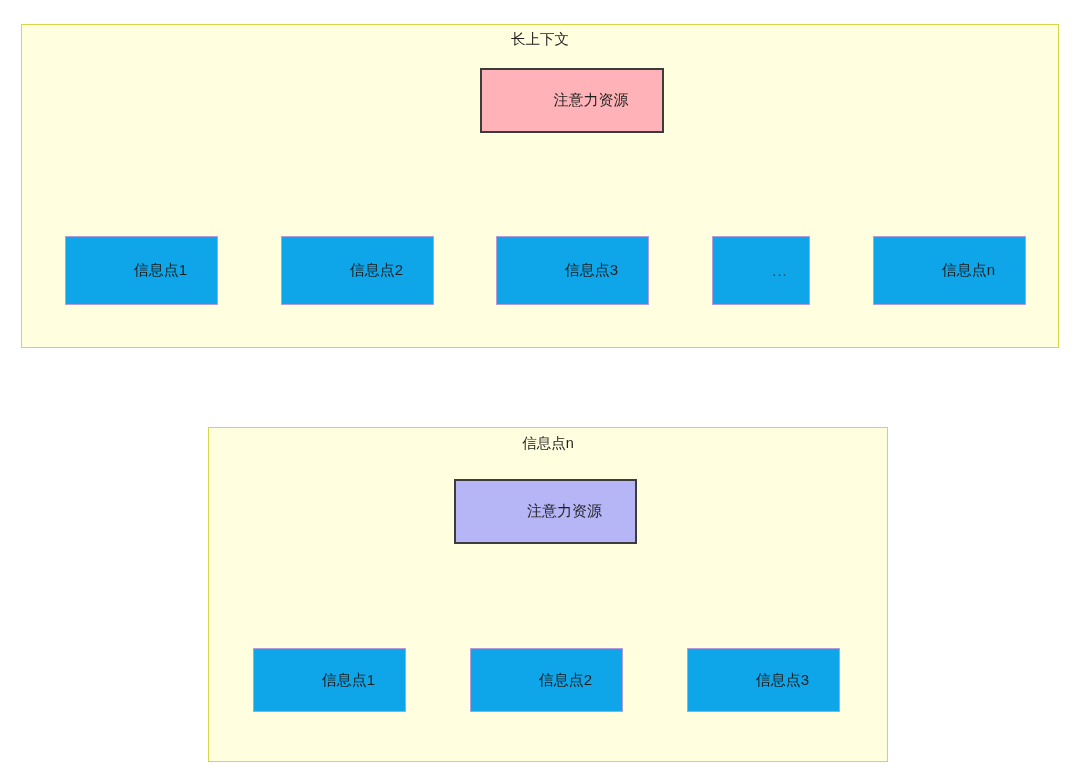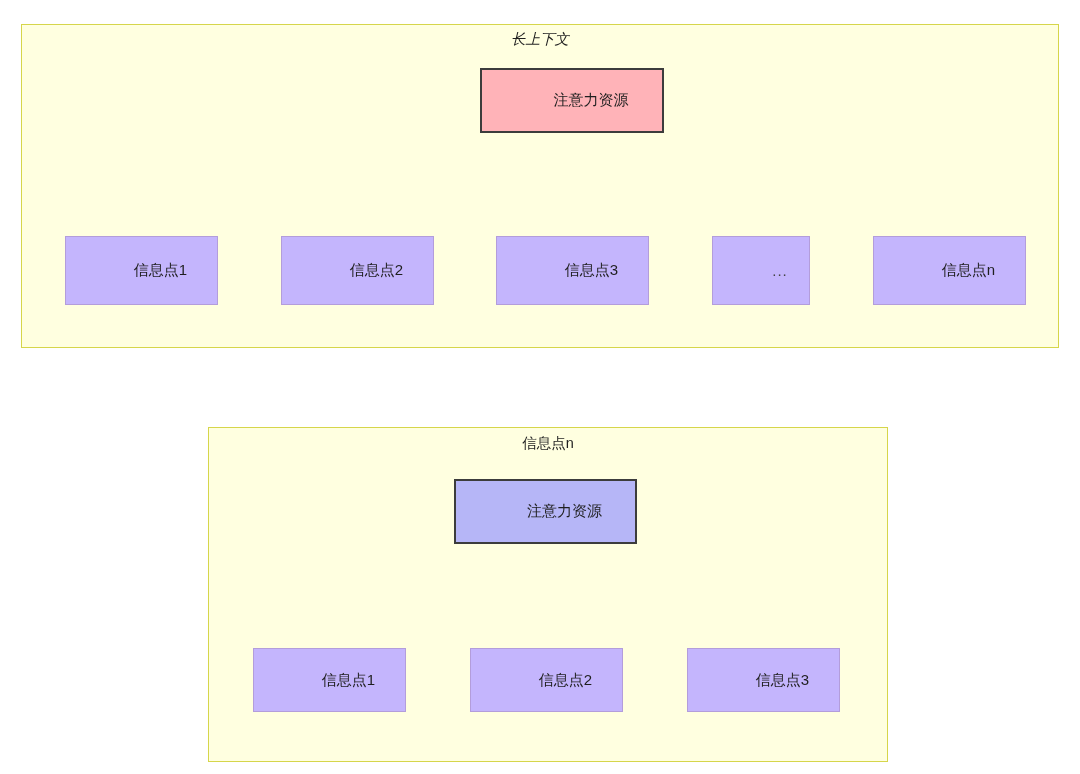--- a/index.html
+++ b/index.html
@@ -9,21 +9,21 @@
   svg.canvas{position:absolute;left:0;top:0;width:1080px;height:774px;}
   .panel{position:absolute;box-sizing:border-box;
          background:#ffffe0;border:1.5px solid #d6d64b;}
   .panel-title{position:absolute;text-align:center;
                font-size:14.5px;color:#1f1f1f;white-space:nowrap;}
   .node{position:absolute;box-sizing:border-box;display:flex;
         align-items:center;justify-content:center;
         font-size:15px;color:#1f1f1f;white-space:nowrap;padding-left:38px;}
   .node-root-pink{background:#ffb3b8;border:2.2px solid #3c3c3c;}
   .node-root-blue{background:#b6b6f7;border:2.2px solid #3c3c3c;}
-  .node-leaf{background:#c4b5fd;border:1.6px solid #b39ddb;font-size:15px;}
+  .node-leaf{background:#0ea5e9;border:1.6px solid #b39ddb;font-size:15px;}
   .node-leaf.ellipsis{font-size:15px;letter-spacing:1px;color:#444;}
 </style>
 </head>
 <body>
 
 <div class="stage">
 
   <svg class="canvas" viewBox="0 0 1080 774">
     <defs>
       <marker id="arrow" viewBox="0 0 10 10" refX="9" refY="5" markerWidth="6.5" markerHeight="6.5" orient="auto-start-reverse">
@@ -40,21 +40,21 @@
     </g>
 
     <g fill="none" stroke="#3c3c3c" stroke-width="1.5">
       <path d="M 462,544 C 390,588 340,596 329,640" marker-end="url(#arrow)"></path>
       <path d="M 546,544 C 546,580 546,606 546,640" marker-end="url(#arrow)"></path>
       <path d="M 629,544 C 700,588 753,596 763,640" marker-end="url(#arrow)"></path>
     </g>
   </svg>
 
   <div class="panel" style="left:21px;top:24px;width:1038px;height:324px;"></div>
-  <div class="panel-title" style="left:440px;top:30px;width:200px;font-style:italic;">长上下文</div>
+  <div class="panel-title" style="left:440px;top:30px;width:200px;">长上下文</div>
 
   <div class="node node-root-pink" style="left:480px;top:68px;width:184px;height:65px;">注意力资源</div>
 
   <div class="node node-leaf" style="left:65px;top:236px;width:153px;height:69px;">信息点1</div>
   <div class="node node-leaf" style="left:281px;top:236px;width:153px;height:69px;">信息点2</div>
   <div class="node node-leaf" style="left:496px;top:236px;width:153px;height:69px;">信息点3</div>
   <div class="node node-leaf ellipsis" style="left:712px;top:236px;width:98px;height:69px;">...</div>
   <div class="node node-leaf" style="left:873px;top:236px;width:153px;height:69px;">信息点n</div>
 
   <div class="panel" style="left:208px;top:427px;width:680px;height:335px;"></div>

